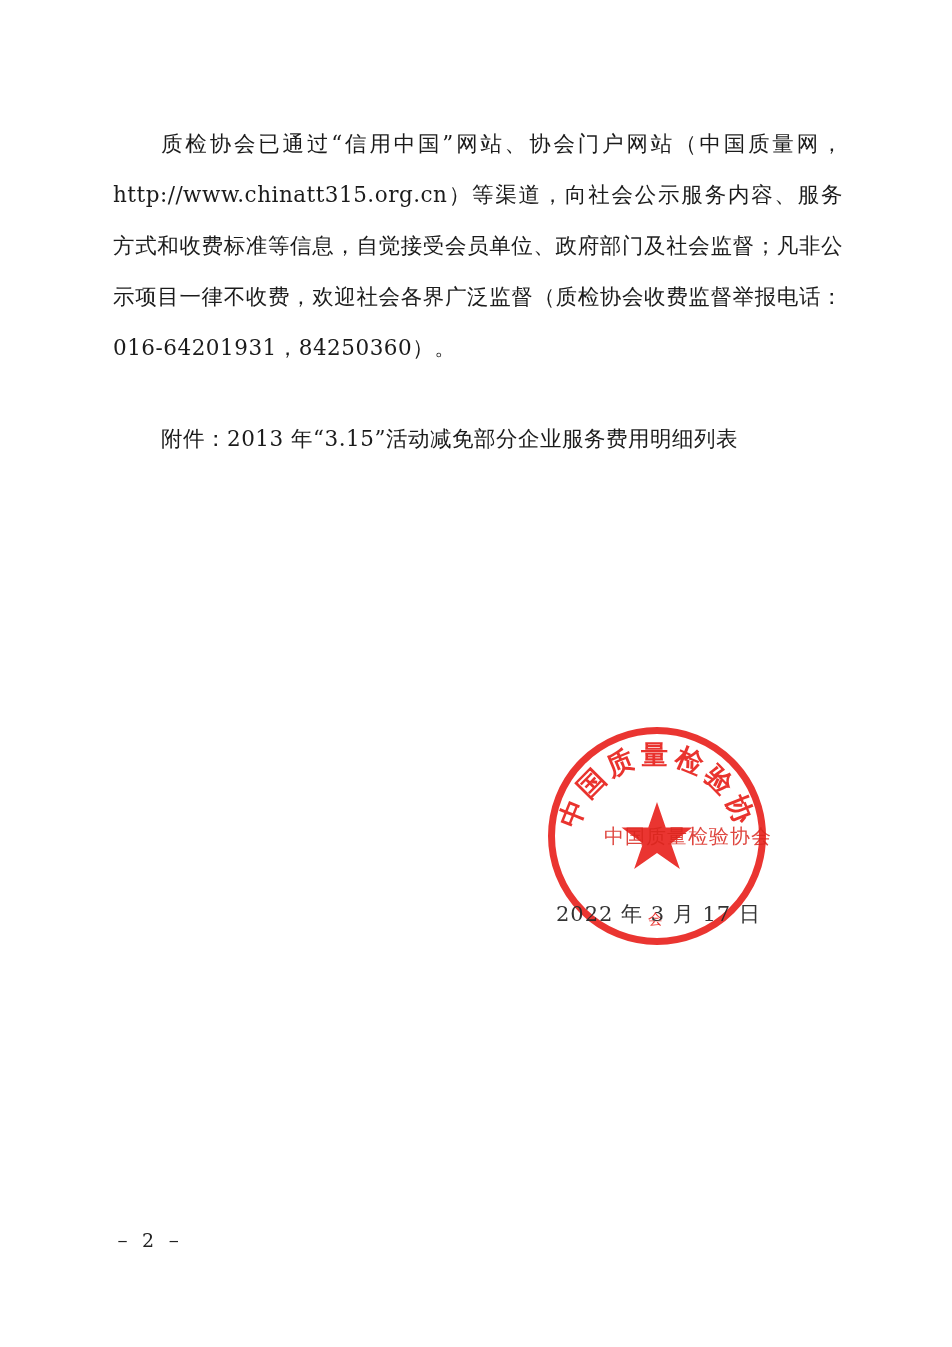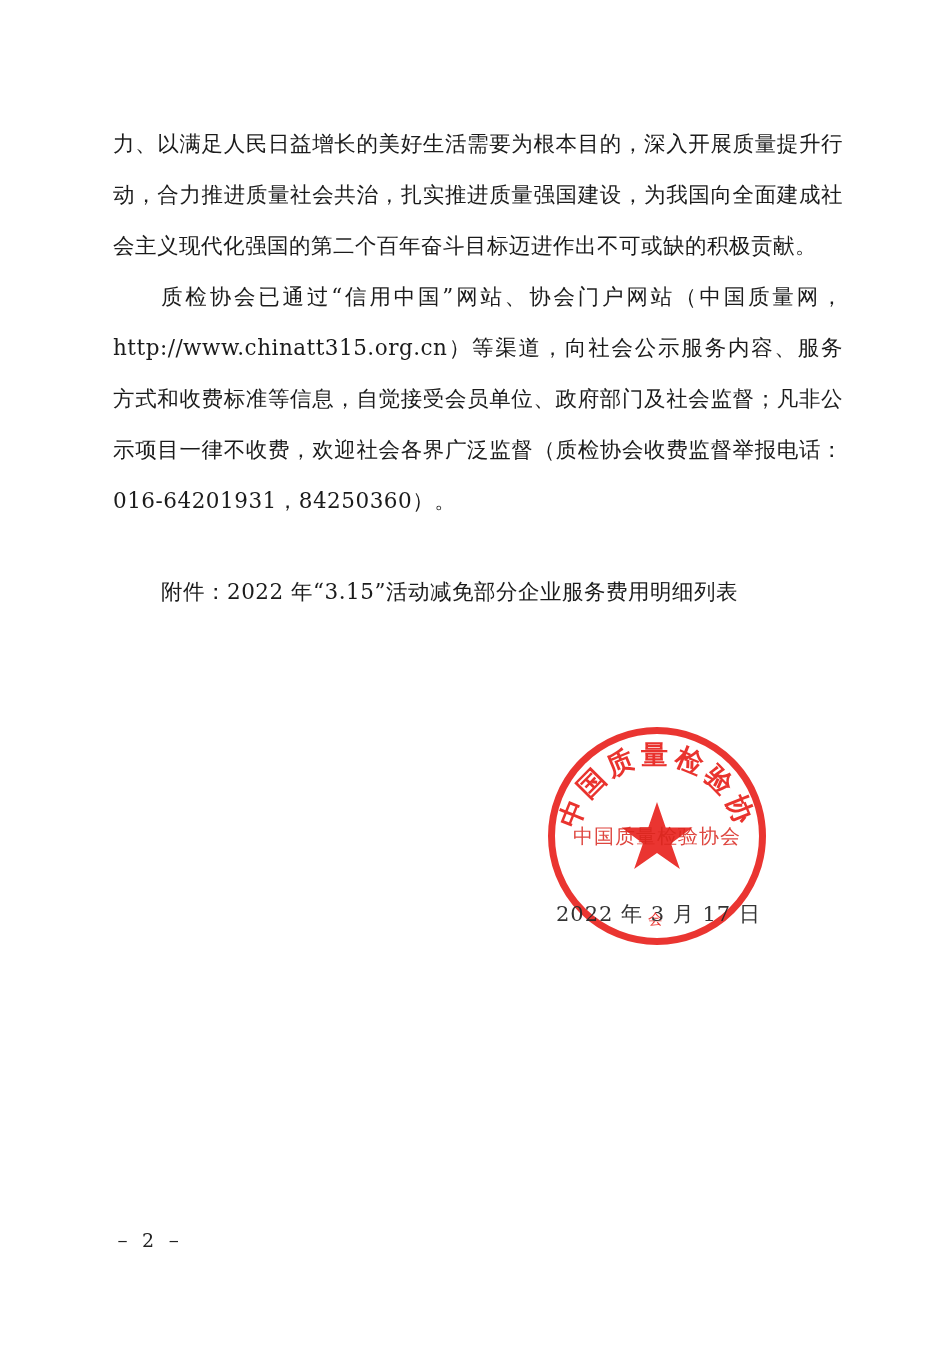--- a/index.html
+++ b/index.html
@@ -100,21 +100,21 @@
     letter-spacing: 3px;
     opacity: 0.9;
     font-family: "DejaVu Serif", "Liberation Serif", serif;
   }
   .seal-org-overlay {
     position: absolute;
     left: 50%;
     top: 50%;
     transform: translate(-50%, -50%);
     width: 230px;
-    text-align: center;
+    text-align: right;
     font-size: 20px;
     color: #d9261e;
     letter-spacing: 1px;
     opacity: 0.85;
     white-space: nowrap;
   }
   .sign-date {
     position: absolute;
     left: 556px;
     top: 900px;
@@ -133,23 +133,22 @@
     color: #222;
     font-family: "DejaVu Serif", "Liberation Serif", serif;
   }
 </style>
 </head>
 <body>
 
 <div class="page">
 
   <div class="body-text">
-    <p class="para">力、以满足人民日益增长的美好生活需要为根本目的，深入开展质量提升行动，合力推进质量社会共治，扎实推进质量强国建设，为我国向全面建成社会主义现代化强国的第二个百年奋斗目标迈进作出不可或缺的积极贡献。</p>
     <p class="para indent">质检协会已通过“信用中国”网站、协会门户网站（中国质量网，http://www.chinatt315.org.cn）等渠道，向社会公示服务内容、服务方式和收费标准等信息，自觉接受会员单位、政府部门及社会监督；凡非公示项目一律不收费，欢迎社会各界广泛监督（质检协会收费监督举报电话：016-64201931，84250360）。</p>
-    <p class="para attach">附件：2022 年“3.15”活动减免部分企业服务费用明细列表</p>
+    <p class="para attach">附件：2013 年“3.15”活动减免部分企业服务费用明细列表</p>
   </div>
 
   <div class="seal-wrap">
     <div class="seal-circle"></div>
     <div class="seal-arc-text">
       <svg width="218" height="218" viewBox="0 0 218 218" aria-hidden="true">
         <defs>
           <path id="arcpath" d="M 28,118 A 81,81 0 0 1 190,118" fill="none"></path>
         </defs>
         <text>

